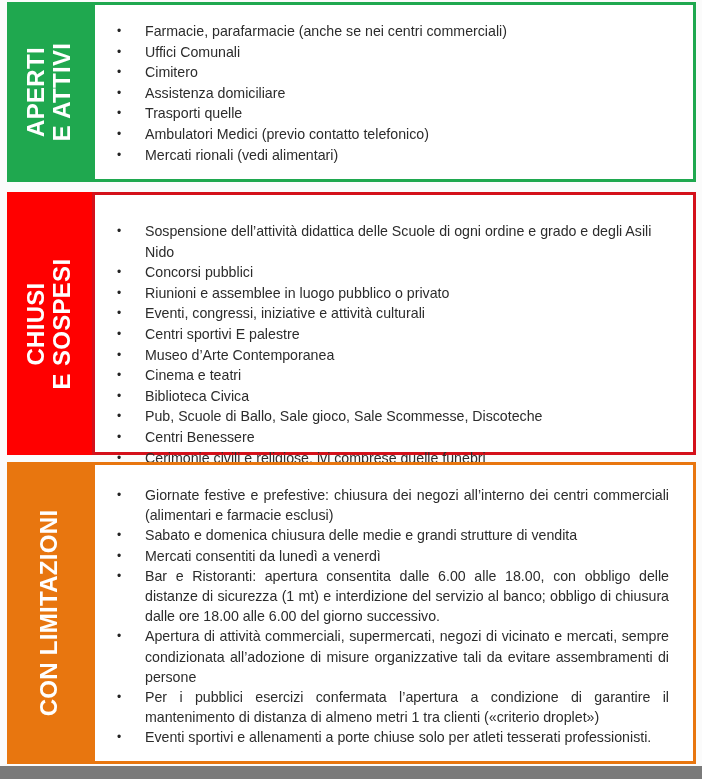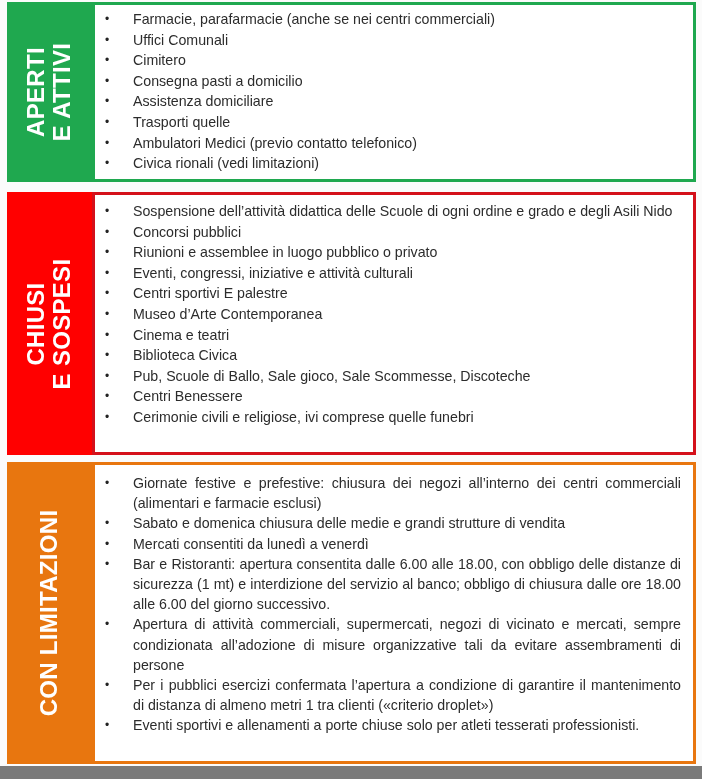--- a/index.html
+++ b/index.html
@@ -31,21 +31,21 @@
   }
   .label-text span { display: block; }
   .content-box {
     flex: 1 1 auto;
     background: #ffffff;
     border-style: solid;
     border-width: 3px;
     box-sizing: border-box;
     padding: 4px 12px 0 8px;
   }
-  ul.items { list-style: none; margin: 0; padding: 0; }
+  ul.items { list-style: none; margin: 12px; padding: 0; }
   ul.items li {
     position: relative;
     padding-left: 30px;
     font-size: 14.2px;
     line-height: 20.6px;
     color: #2c2c2c;
   }
   ul.items li::before {
     content: "\2022";
     position: absolute; left: 2px; top: 0;
@@ -53,21 +53,21 @@
     color: #222;
   }
   .justify li { text-align: justify; text-align-last: left; }
 
   #sec-green { top: 2px; height: 180px; }
   #sec-green .label-bar { background: #1fa84f; }
   #sec-green .content-box { border-color: #1fa84f; }
 
   #sec-red { top: 192px; height: 263px; }
   #sec-red .label-bar { background: #ff0000; }
-  #sec-red .content-box { border-color: #d4101a; border-width: 3px; padding-top: 6px; }
+  #sec-red .content-box { border-color: #d4101a; border-width: 3px; padding-top: 14px; }
 
   #sec-orange { top: 462px; height: 302px; }
   #sec-orange .label-bar { background: #e8760f; }
   #sec-orange .content-box { border-color: #e8760f; border-width: 3px; padding-top: 8px; }
   #sec-orange ul.items li { line-height: 20.2px; }
 
   .bottom-strip {
     position: absolute; left: 0; right: 0; top: 766px; height: 13px;
     background: #7a7a7a;
   }
@@ -80,25 +80,24 @@
     <div class="label-text">
       <span>APERTI</span>
       <span>E ATTIVI</span>
     </div>
   </div>
   <div class="content-box">
     <ul class="items">
       <li>Farmacie, parafarmacie (anche se nei centri commerciali)</li>
       <li>Uffici Comunali</li>
       <li>Cimitero</li>
-      <li>Consegna pasti a domicilio</li>
       <li>Assistenza domiciliare</li>
       <li>Trasporti quelle</li>
       <li>Ambulatori Medici (previo contatto telefonico)</li>
-      <li>Civica rionali (vedi limitazioni)</li>
+      <li>Mercati rionali (vedi alimentari)</li>
     </ul>
   </div>
 </div>
 
 <div class="section" id="sec-red">
   <div class="label-bar">
     <div class="label-text">
       <span>CHIUSI</span>
       <span>E SOSPESI</span>
     </div>

